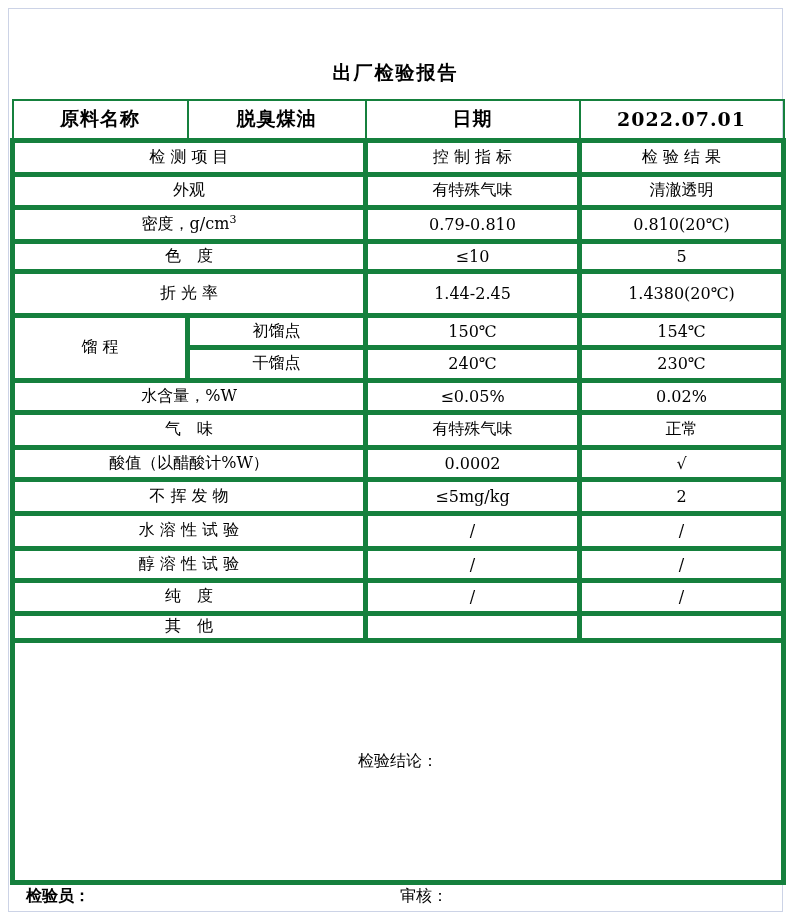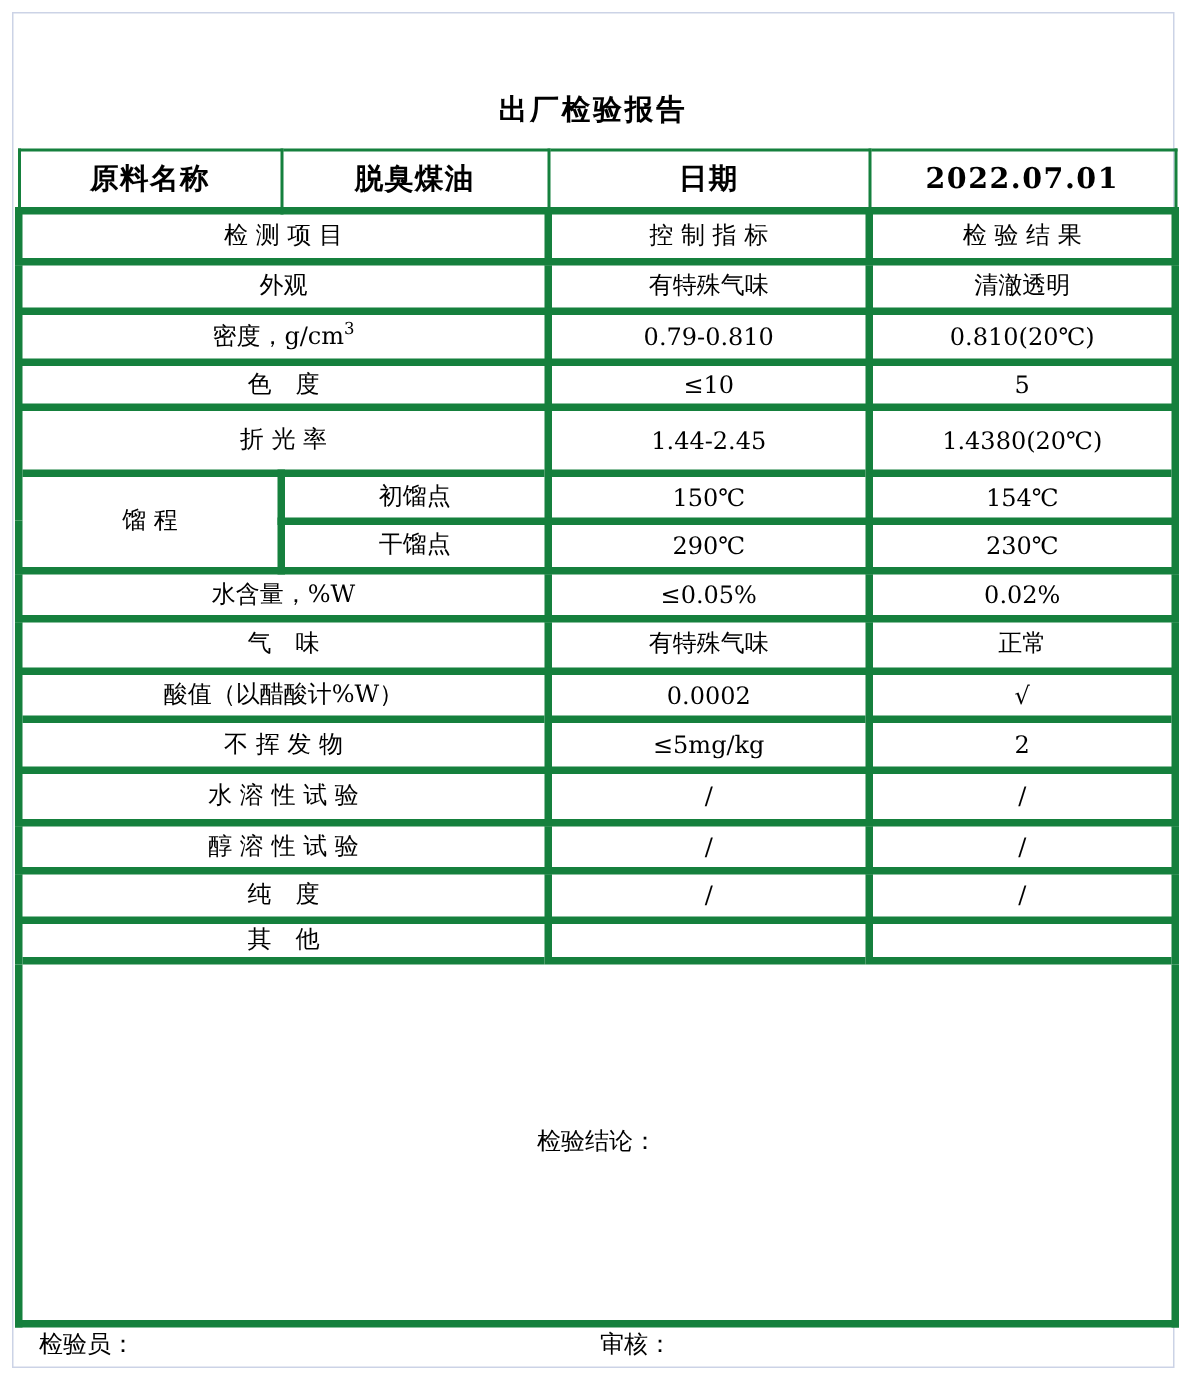--- a/index.html
+++ b/index.html
@@ -29,21 +29,21 @@
   }
   tr.thick-b td { border-bottom-width:2px; }
   tr.double-b td { border-bottom:3px double #000; }
   td.conclusion {
     text-align:left; vertical-align:top; padding:5px 5px; font-size:16px;
   }
   sup.unit-sup { font-size:11px; line-height:0; }
   .footer {
     position:absolute; left:10px; top:886px; width:771px; height:24px; font-size:16px;
   }
-  .footer .inspector { position:absolute; left:16px; top:0; }
+  .footer .inspector { position:absolute; left:16px; top:0;font-weight:bold; }
   .footer .reviewer  { position:absolute; left:390px; top:0; }
 </style>
 </head>
 <body>
 
 <div class="page-frame" style="border-color: rgb(204, 211, 230);"></div>
 
 <div class="title">出厂检验报告</div>
 
 <table class="report">
@@ -94,21 +94,21 @@
 
   <tr style="height:32px">
     <td rowspan="2">馏 程</td>
     <td>初馏点</td>
     <td>150℃</td>
     <td>154℃</td>
   </tr>
 
   <tr style="height:33px">
     <td>干馏点</td>
-    <td>290℃</td>
+    <td>240℃</td>
     <td>230℃</td>
   </tr>
 
   <tr style="height:32px">
     <td colspan="2">水含量，%W</td>
     <td>≤0.05%</td>
     <td>0.02%</td>
   </tr>
 
   <tr style="height:35px">

